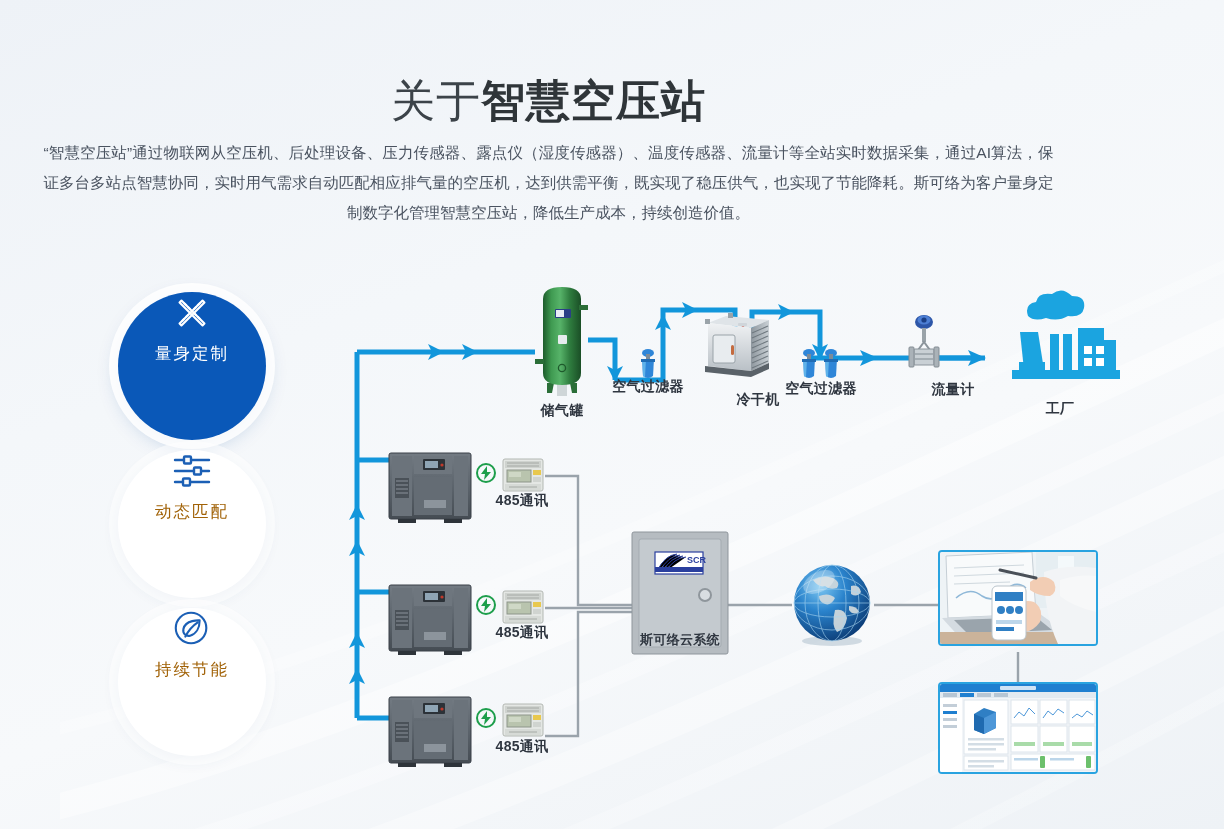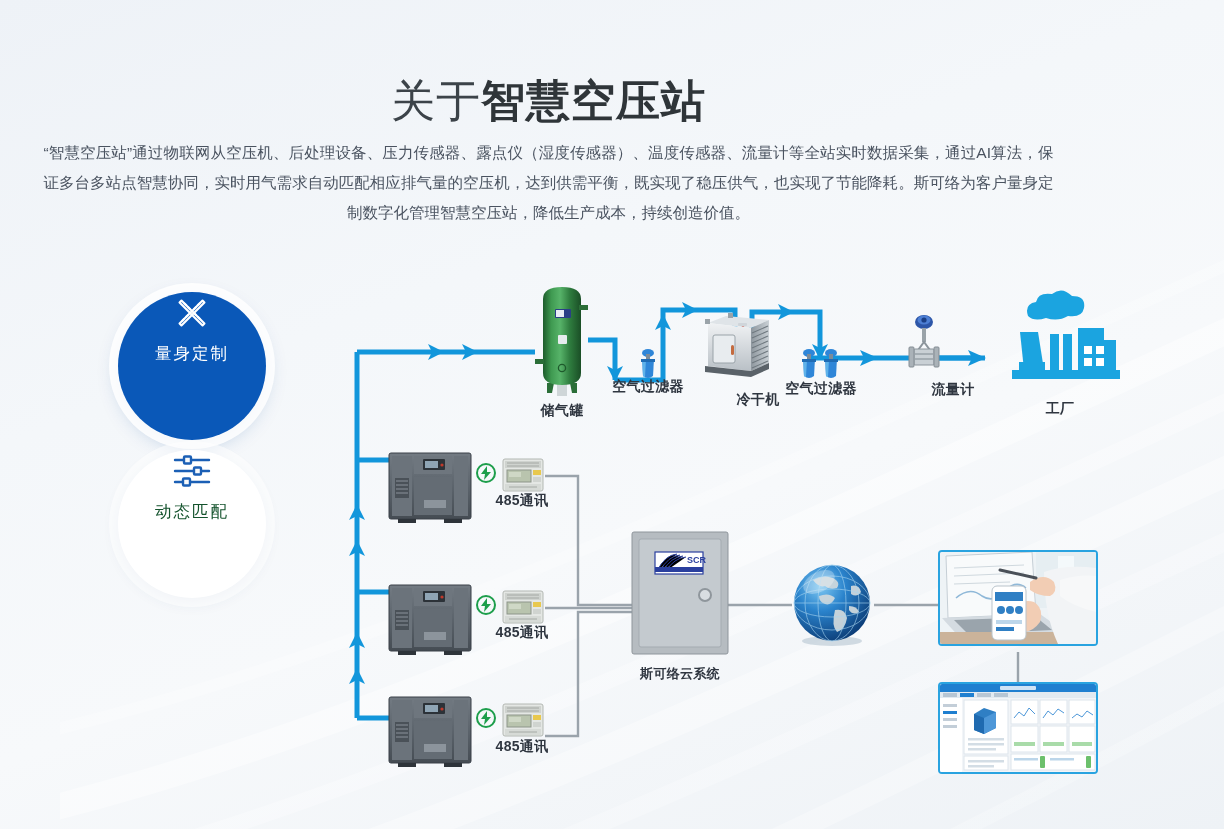--- a/index.html
+++ b/index.html
@@ -53,21 +53,21 @@
     align-items: center; justify-content: flex-start;
     margin-bottom: 10px;
   }
   .badge + .badge { margin-top: 8px; }
   .badge.active {
     background: #0a58b8;
     box-shadow: 0 0 0 9px rgba(255,255,255,0.85), 0 6px 20px rgba(12,70,150,0.25);
   }
   .badge .b-icon { margin-bottom: 9px; height: 42px; display:flex; align-items:center; }
   .badge .b-label {
-    font-size: 16.5px; color: #14532d; letter-spacing: 2px;
+    font-size: 16.5px; color: #a16207; letter-spacing: 2px;
   }
   .badge.active .b-label { color: #ffffff; }
 
   
   .diagram { position: absolute; left: 0; top: 0; width: 1224px; height: 829px; }
   .diagram svg { position: absolute; left: 0; top: 0; }
 
   .lbl {
     position: absolute;
     font-size: 14px;
@@ -141,20 +141,30 @@
         <line x1="3" y1="17" x2="37" y2="17"></line>
         <line x1="3" y1="28" x2="37" y2="28"></line>
         <rect x="12" y="2.5" width="7" height="7" rx="1" fill="#f7f9fb"></rect>
         <rect x="22" y="13.5" width="7" height="7" rx="1" fill="#f7f9fb"></rect>
         <rect x="11" y="24.5" width="7" height="7" rx="1" fill="#f7f9fb"></rect>
       </svg>
     </div>
     <div class="b-label">动态匹配</div>
   </div>
 
+  <div class="badge">
+    <div class="b-icon">
+      <svg width="42" height="42" viewBox="0 0 44 44" fill="none" stroke="#1b5fb5" stroke-width="2.2" stroke-linecap="round" stroke-linejoin="round">
+        <circle cx="21" cy="21" r="16"></circle>
+        <path d="M30 13 C30 13 15 12 13 22 C12 27 16 30 20 29 C27 27 30 20 30 13 Z"></path>
+        <path d="M15 30 C18 24 22 19 28 15"></path>
+      </svg>
+    </div>
+    <div class="b-label">持续节能</div>
+  </div>
 
 </div>
 
 <div class="diagram">
 
   <svg width="1224" height="829" viewBox="0 0 1224 829" aria-hidden="true">
     <g stroke="#1296db" stroke-width="5" fill="none">
 
       <path d="M357 352 L535 352"></path>
 
@@ -507,21 +517,21 @@
         <path d="M26 40 Q34 24 46 23"></path>
           <path d="M29 40 Q37 25 49 24"></path>
         <path d="M32 40 Q40 26 52 25"></path>
           <path d="M35 40 Q43 27 55 26"></path>
       </g>
       <text x="56" y="32" font-family="Liberation Sans, sans-serif" font-size="9" font-weight="700" fill="#2a3f9e">SCR</text>
       <rect x="24" y="36" width="48" height="5" fill="#2a3f9e"></rect>
       <circle cx="74" cy="64" r="6" fill="#d8dde1" stroke="#8f969c" stroke-width="2"></circle>
     </svg>
   </div>
-  <div class="lbl" style="left:680px; top:665px; font-size:13px;">斯可络云系统</div>
+  <div class="lbl" style="left:680px; top:631px; font-size:13px;">斯可络云系统</div>
 
   <div class="dev" style="left:789px; top:562px;">
     <svg width="86" height="86" viewBox="0 0 86 86">
       <defs>
         <radialGradient id="gl" cx="35%" cy="28%" r="78%">
           <stop offset="0%" stop-color="#7ec8f2"></stop>
           <stop offset="42%" stop-color="#2a83cc"></stop>
           <stop offset="100%" stop-color="#0b3a74"></stop>
         </radialGradient>
       </defs>

